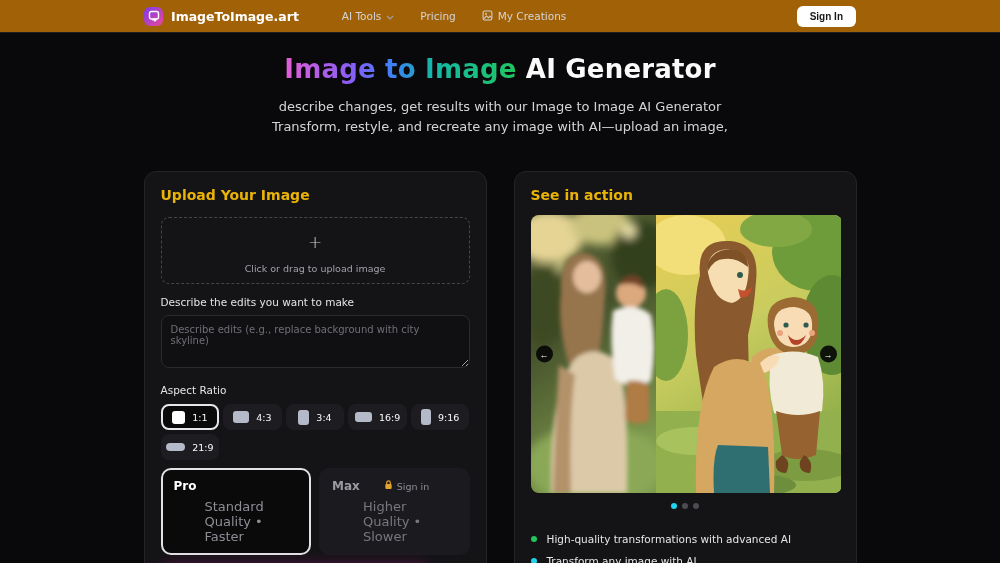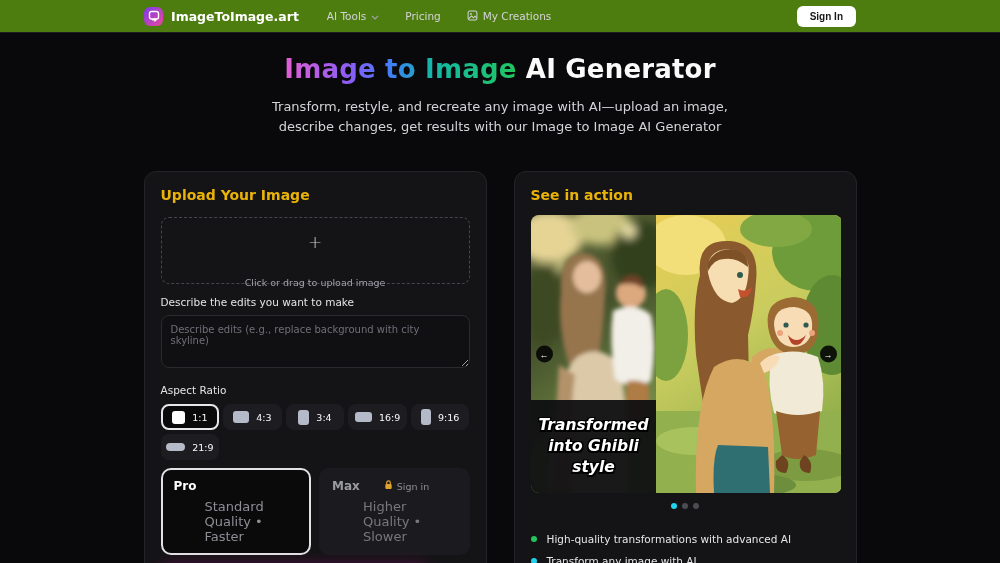--- a/index.html
+++ b/index.html
@@ -1,46 +1,46 @@
 <!DOCTYPE html>
 <html><head>
 <meta charset="utf-8">
 <style>
   * { margin:0; padding:0; box-sizing:border-box; }
   html,body { width:1000px; height:563px; background:#09090b; overflow:hidden;
     font-family:"DejaVu Sans","Liberation Sans",sans-serif; color:#fafafa; }
 
   
-  .header { height:33px; background:#4d7c0f; border-bottom:1px solid #1d1e22; display:flex; align-items:center; }
+  .header { height:33px; background:#a16207; border-bottom:1px solid #1d1e22; display:flex; align-items:center; }
   .header-inner { width:712px; margin:0 auto; display:flex; align-items:center; }
   .logo-badge { width:19px; height:19px; border-radius:6px; background:linear-gradient(135deg,#7c3aed,#ec4899);
     display:flex; align-items:center; justify-content:center; margin-right:8px; flex:0 0 auto; }
   .brand { font-size:12.5px; font-weight:bold; color:#ffffff; }
-  .nav { display:flex; align-items:center; gap:26px; margin-left:28px; }
+  .nav { display:flex; align-items:center; gap:26px; margin-left:43px; }
   .nav-item { display:flex; align-items:center; gap:5px; font-size:10.5px; color:#d4d4d8; cursor:pointer; }
   .signin-btn { margin-left:auto; background:#ffffff; color:#18181b; font-size:10px; font-weight:bold;
     padding:5px 13px; border-radius:6px; border:none; cursor:pointer; }
 
   
   .hero { text-align:center; padding-top:21px; }
   .hero h1 { font-size:26px; font-weight:bold; letter-spacing:0.2px; }
   .grad-text { background:linear-gradient(90deg,#e35fd2 0%,#8b5cf6 28%,#3b82f6 47%,#14b8a6 64%,#22c55e 100%);
     -webkit-background-clip:text; background-clip:text; color:transparent; }
   .hero-sub { margin-top:13px; font-size:13px; line-height:19.5px; color:#d4d4d8; }
 
   
   .main { margin-top:35px; display:flex; justify-content:center; gap:27px; align-items:flex-start; }
   .panel { width:343px; background:#141416; border:1px solid #242428; border-radius:12px; padding:15px 16px; }
   .panel-title { font-size:14px; font-weight:bold; color:#eab308; }
 
   
   .dropzone { margin-top:14px; height:67px; border:1.5px dashed #45454c; border-radius:8px;
     display:flex; flex-direction:column; align-items:center; cursor:pointer; }
   .dz-plus { font-size:17px; color:#c9c9ce; margin-top:16px; line-height:1; font-weight:300; }
-  .dz-hint { font-size:9.5px; color:#a1a1aa; margin-top:26px; }
+  .dz-hint { font-size:9.5px; color:#a1a1aa; margin-top:12px; }
   .field-label { margin-top:12px; font-size:10.5px; color:#e4e4e7; }
   .edits-area { margin-top:7px; width:100%; height:53px; background:#101012; border:1px solid #2a2a2f;
     border-radius:8px; color:#e4e4e7; font-size:10px; padding:8px 9px; resize:both;
     font-family:"DejaVu Sans","Liberation Sans",sans-serif; }
   .edits-area::placeholder { color:#6f6f78; }
   .section-label { margin-top:12px; font-size:10.5px; color:#e4e4e7; }
   .ar-grid { margin-top:8px; display:grid; grid-template-columns:repeat(5,1fr); gap:4px; }
   .ar-btn { height:26px; background:#1d1d21; border:2px solid transparent; border-radius:8px;
     display:flex; align-items:center; justify-content:center; gap:7px; cursor:pointer; color:#fafafa; font-size:9.5px; }
   .ar-btn.selected { background:#0a0a0b; border-color:#e8e8ec; }
@@ -129,22 +129,22 @@
         <span>My Creations</span>
       </div>
     </div>
     <button class="signin-btn">Sign In</button>
   </div>
 </div>
 
 <div class="hero">
   <h1><span class="grad-text">Image to Image</span><span> AI Generator</span></h1>
   <div class="hero-sub">
+    <div>describe changes, get results with our Image to Image AI Generator</div>
     <div>Transform, restyle, and recreate any image with AI—upload an image,</div>
-    <div>describe changes, get results with our Image to Image AI Generator</div>
   </div>
 </div>
 
 <div class="main">
 
   <div class="panel">
     <div class="panel-title">Upload Your Image</div>
 
     <div class="dropzone">
       <div class="dz-plus">+</div>
@@ -291,25 +291,20 @@
           <path d="M132 120 Q140 130 150 120 Q146 130 140 130 Q134 130 132 120 Z" fill="#b5432a"></path>
           <circle cx="124" cy="118" r="3" fill="#eda47c"></circle>
             <circle cx="156" cy="118" r="3" fill="#eda47c"></circle>
           <path d="M116 140 Q140 132 162 142 Q170 166 166 196 Q140 208 118 198 Q110 168 116 140 Z" fill="#f1ead6"></path>
           <path d="M120 196 Q142 204 164 196 L160 240 Q140 248 126 240 Z" fill="#96622f"></path>
           <path d="M126 240 Q136 246 130 258 Q118 258 120 246 Z" fill="#6e431f"></path>
           <path d="M148 240 Q158 246 154 258 Q142 258 144 246 Z" fill="#6e431f"></path>
           <path d="M104 148 Q116 136 124 142 Q120 154 108 158 Z" fill="#f8dcb6"></path>
         </svg>
       </div>
-      <div class="caption-box">
-        <div class="caption-text">Transformed
-into Ghibli
-style</div>
-      </div>
       <button class="car-arrow prev">←</button>
       <button class="car-arrow next">→</button>
     </div>
 
     <div class="dots">
       <span class="dot active"></span>
       <span class="dot"></span>
       <span class="dot"></span>
     </div>
 

